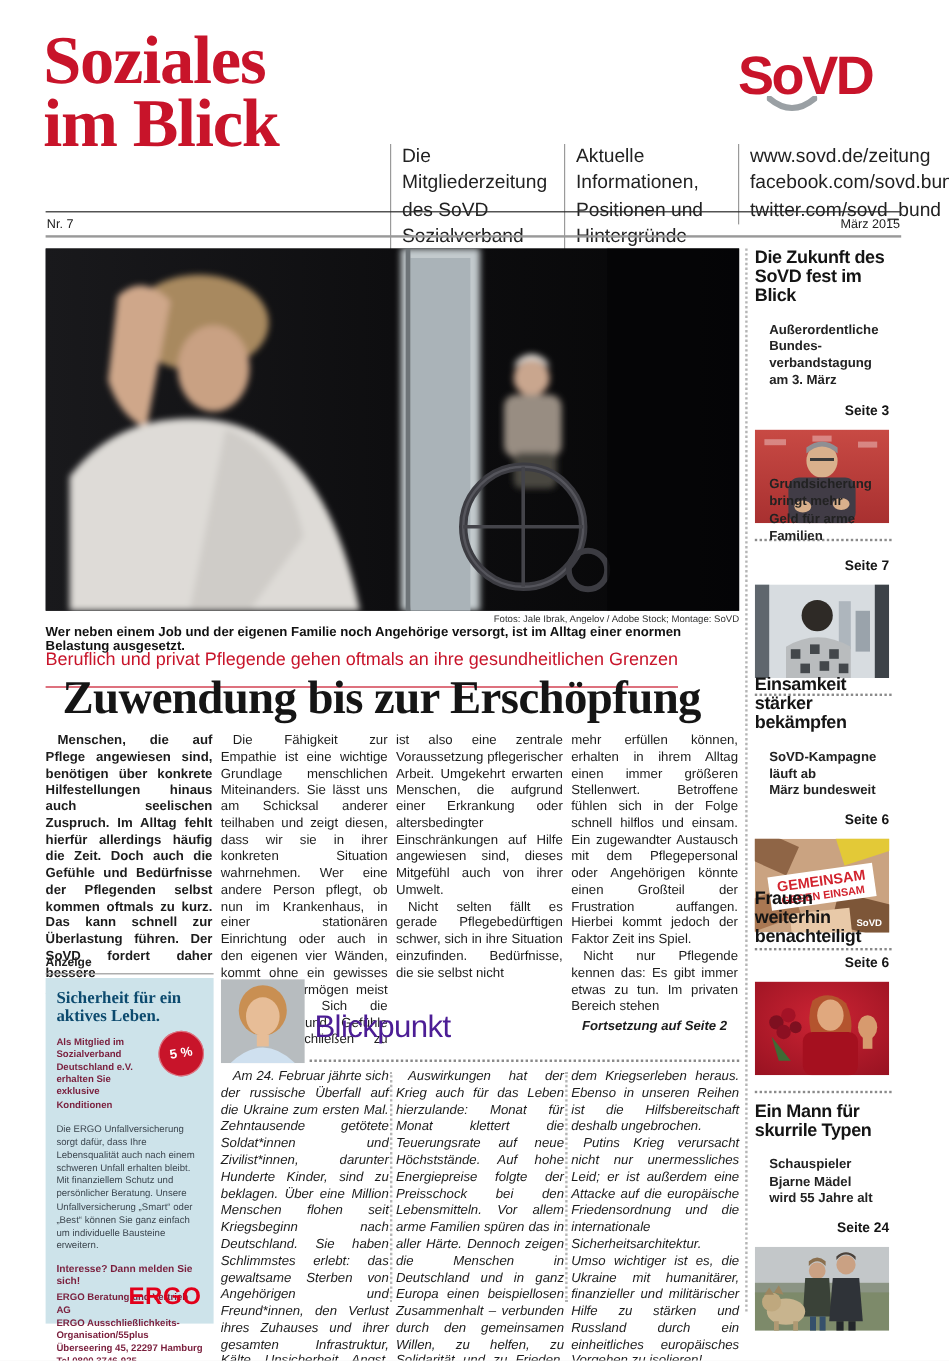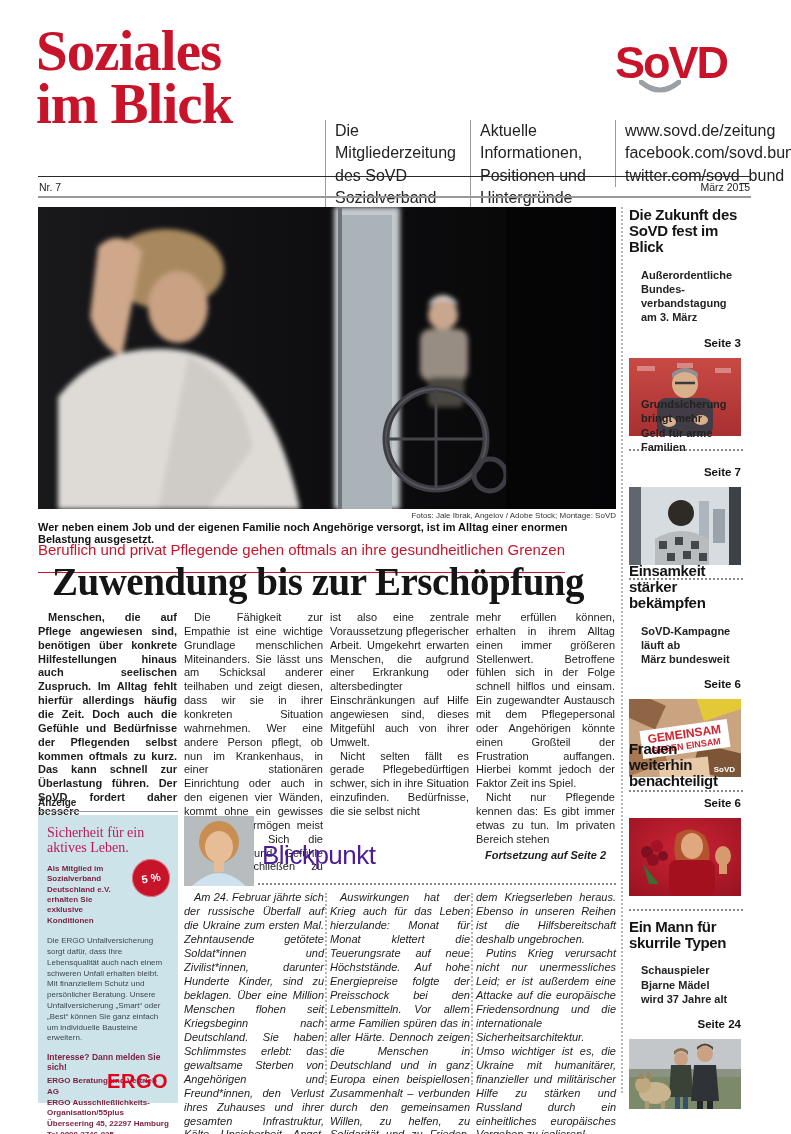--- a/index.html
+++ b/index.html
@@ -24,21 +24,21 @@
   .headline{left:52px;top:559px;width:590px;font-size:39px;font-weight:700;color:#151515;letter-spacing:-.5px;}
   .bodycol{top:611px;width:139px;font-size:11px;line-height:1.26;color:#1c1c1c;text-align:justify;}
   .bodycol p{margin:0;}
   .indent{text-indent:10px;}
   .bold{font-weight:700;}
   .subhead{font-weight:700;margin:8px 0 2px 0 !important;line-height:1.15;}
   .continuation{font-weight:700;font-style:italic;text-align:center;margin-top:2px !important;}
   
   .anzeige-label{left:38px;top:797px;width:140px;font-size:10px;font-weight:700;color:#222;border-bottom:1px solid #999;padding-bottom:3px;}
   .ad-box{left:38px;top:815px;width:140px;height:288px;background:#cde3ea;box-sizing:border-box;padding:10px 9px;}
-  .ad-head{font-family:"Liberation Serif",serif;font-size:14px;font-weight:400;color:#be185d;line-height:1.1;margin:0 0 8px 0;}
+  .ad-head{font-family:"Liberation Serif",serif;font-size:14px;font-weight:700;color:#0c4a6e;line-height:1.1;margin:0 0 8px 0;}
   .ad-sub{font-size:8px;font-weight:700;color:#7a1f3d;line-height:1.3;width:82px;margin:0 0 10px 0;}
   .ad-badge{position:absolute;right:8px;top:44px;width:38px;height:38px;border-radius:50%;background:#c8142a;color:#fff;
             display:flex;align-items:center;justify-content:center;font-size:11px;font-weight:700;transform:rotate(-10deg);box-shadow:0 0 0 1px rgba(255,255,255,.4) inset;}
   .ad-body{font-size:8px;color:#3d4750;line-height:1.35;margin:0 0 8px 0;}
   .ad-cta{font-size:8.5px;font-weight:700;color:#7a1f3d;margin:0 0 4px 0;}
   .ad-contact{font-size:8px;font-weight:700;color:#7a1f3d;line-height:1.35;margin:0;}
   .ad-logo{position:absolute;right:10px;bottom:10px;font-size:20px;font-weight:800;color:#e2001a;letter-spacing:.5px;}
   
   .bp-photo{left:184px;top:816px;width:70px;height:70px;}
   .bp-title{left:262px;top:840px;font-size:26px;font-weight:400;color:#4c1d95;letter-spacing:-.5px;}
@@ -291,21 +291,21 @@
       <ellipse cx="94" cy="38" rx="8" ry="10" fill="#d79a6e"></ellipse>
       <rect x="90" y="46" width="8" height="10" fill="#d79a6e"></rect>
     </svg>
     <div class="side-sep"></div>
   </div>
 
   <div class="abs side-item" style="top:919px;">
     <p class="side-title prl">Ein Mann für
 skurrile Typen</p>
     <p class="side-teaser prl">Schauspieler Bjarne Mädel
-wird 37 Jahre alt</p>
+wird 55 Jahre alt</p>
     <p class="side-page">Seite 24</p>
     <svg class="side-photo" style="height:70px;" width="112" height="70" viewBox="0 0 112 70">
       <rect width="112" height="36" fill="#c3c7c9"></rect>
       <rect y="30" width="112" height="10" fill="#8b9484"></rect>
       <rect y="38" width="112" height="32" fill="#7d8a6a"></rect>
       <circle cx="52" cy="20" r="7" fill="#caa183"></circle>
       <path d="M45,16 Q52,8 59,16 L59,12 Q52,6 45,12 Z" fill="#8a6f4e"></path>
       <path d="M42,26 L62,26 L64,58 L40,58 Z" fill="#3a4238"></path>
       <rect x="46" y="58" width="5" height="12" fill="#35506b"></rect>
         <rect x="54" y="58" width="5" height="12" fill="#35506b"></rect>

